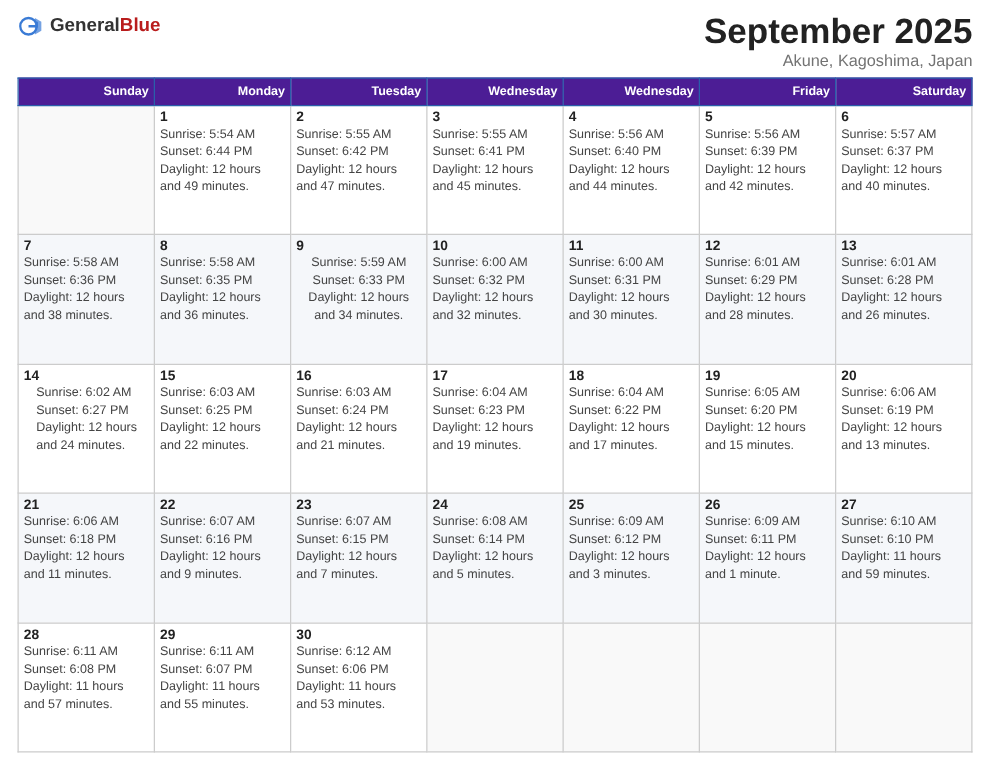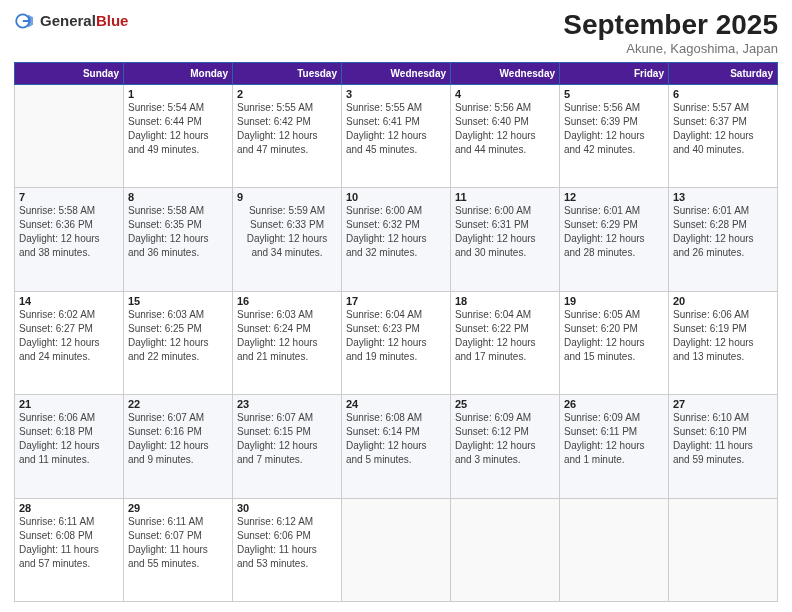--- a/index.html
+++ b/index.html
@@ -231,21 +231,21 @@
             <span class="day-number">13</span>
             <div class="day-info" style="white-space: pre-line;">Sunrise: 6:01 AM
 Sunset: 6:28 PM
 Daylight: 12 hours
 and 26 minutes.</div>
           </td>
         </tr>
         <tr>
           <td>
             <span class="day-number">14</span>
-            <div class="day-info" style="white-space: pre-line;">Sunrise: 6:02 AM
+            <div class="day-info" style="white-space: pre-line; margin-left: 10px;">Sunrise: 6:02 AM
 Sunset: 6:27 PM
 Daylight: 12 hours
 and 24 minutes.</div>
           </td>
           <td>
             <span class="day-number">15</span>
             <div class="day-info" style="white-space: pre-line;">Sunrise: 6:03 AM
 Sunset: 6:25 PM
 Daylight: 12 hours
 and 22 minutes.</div>

